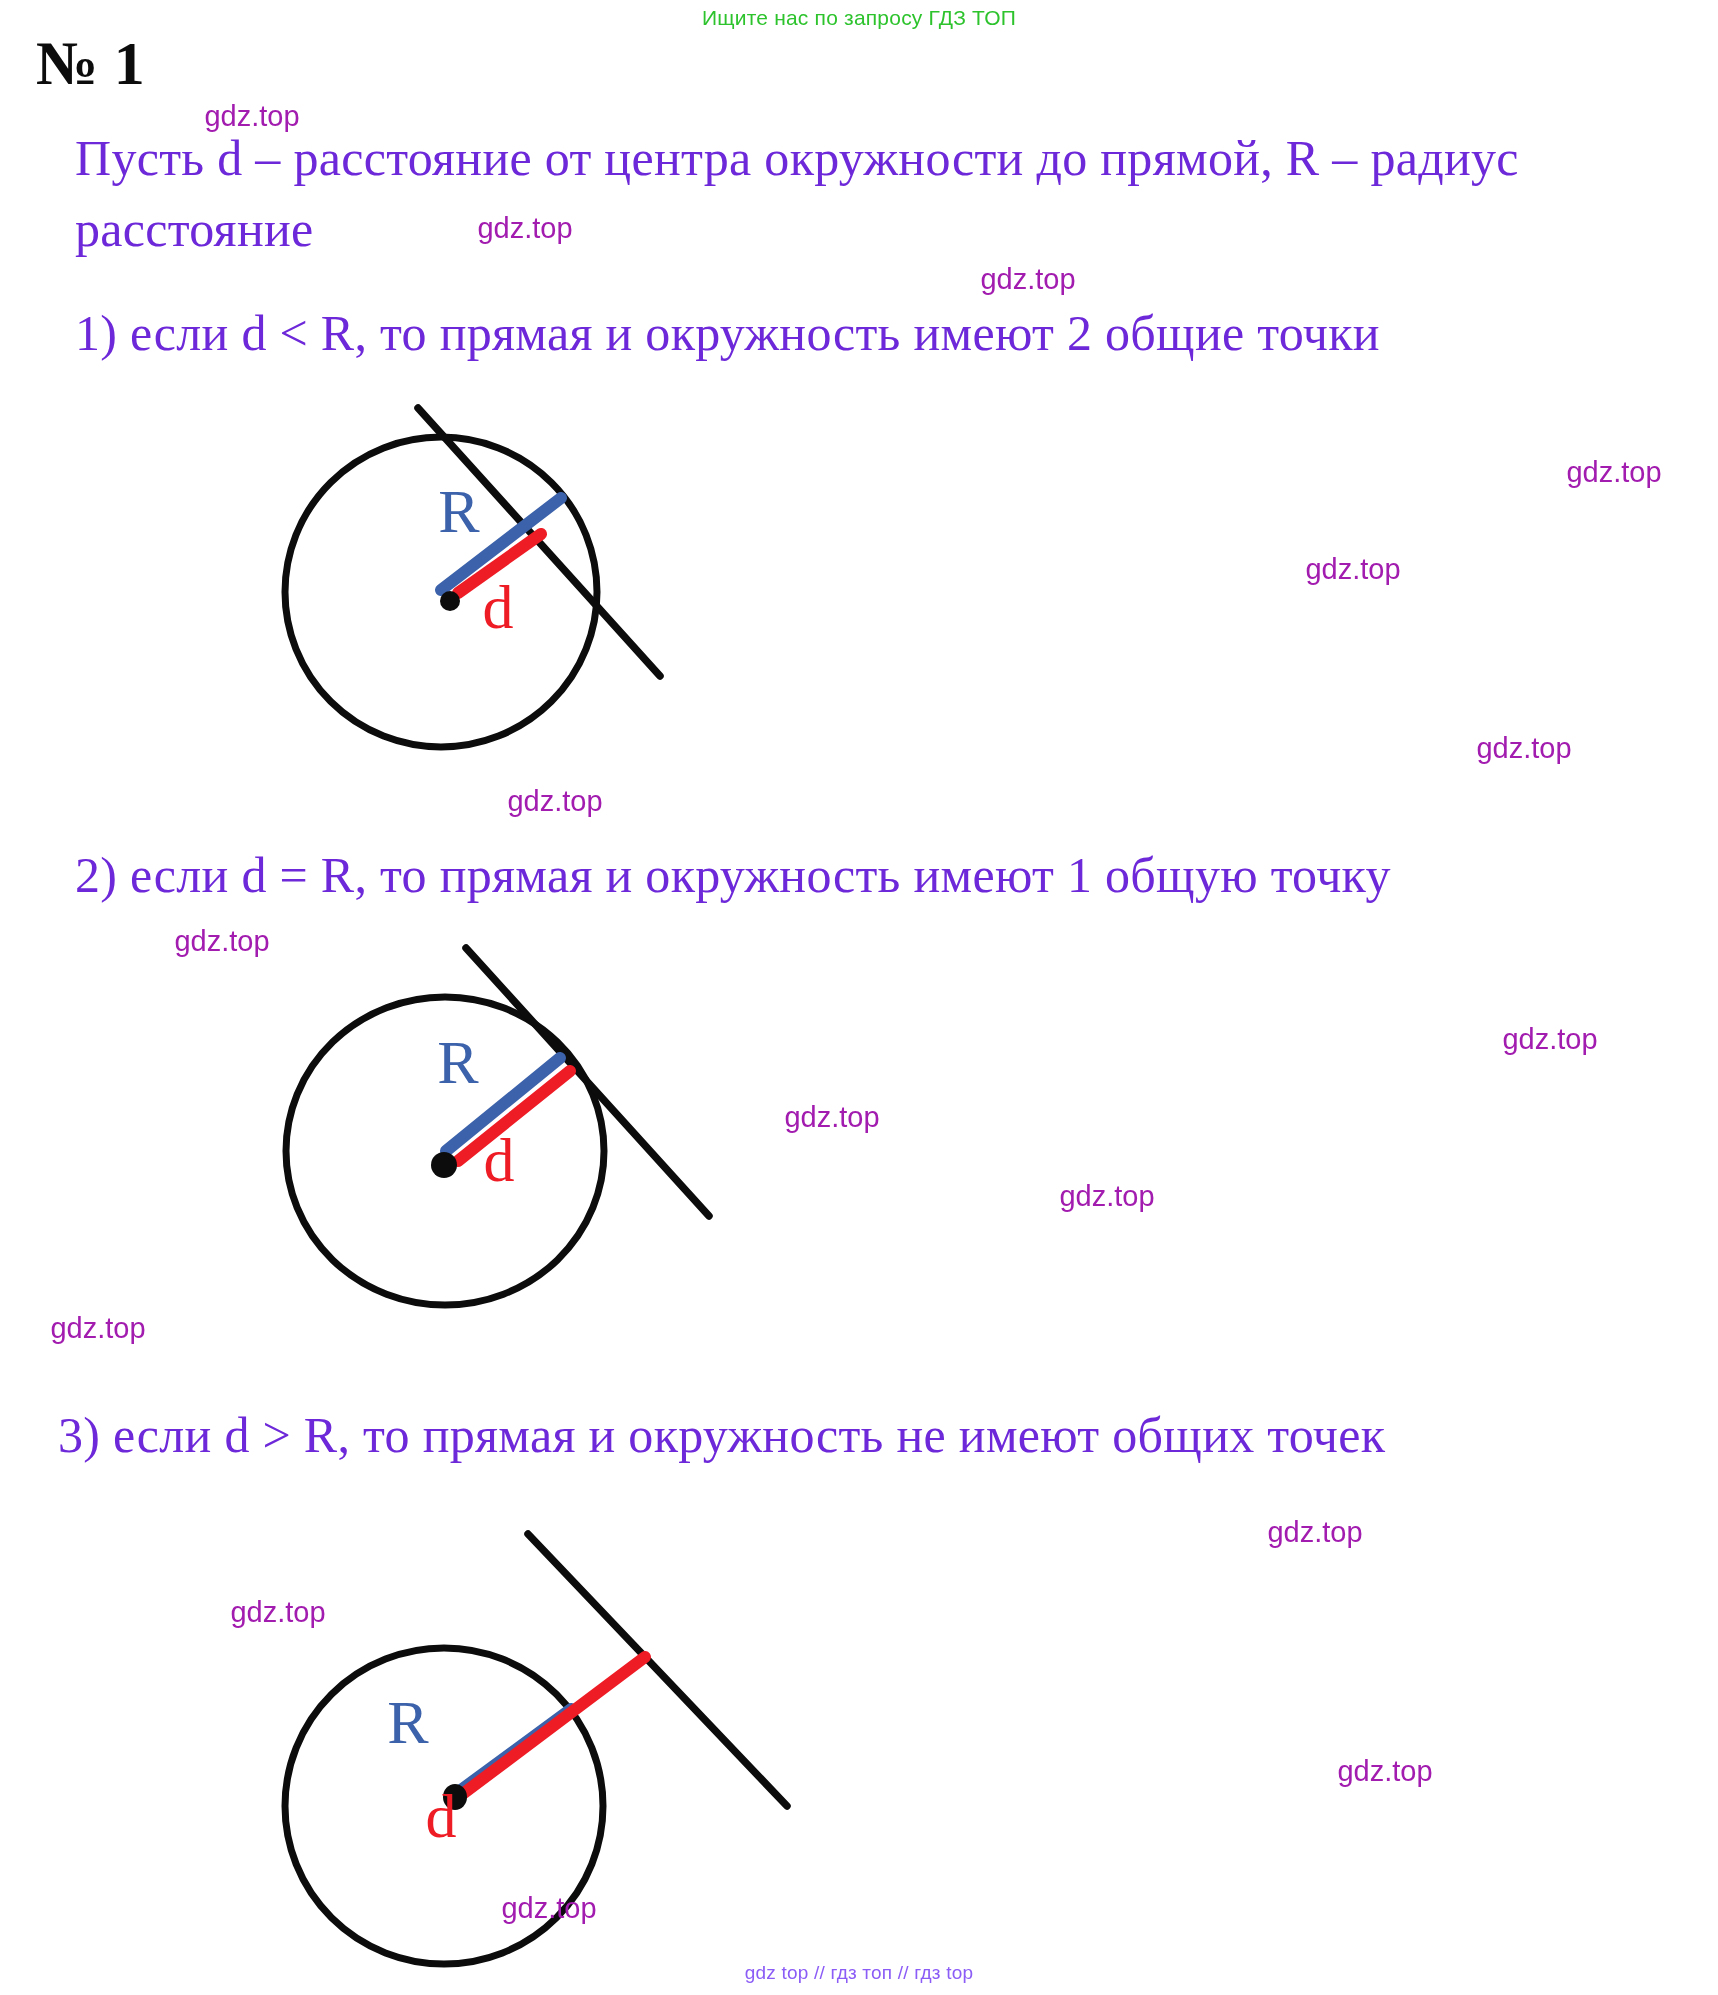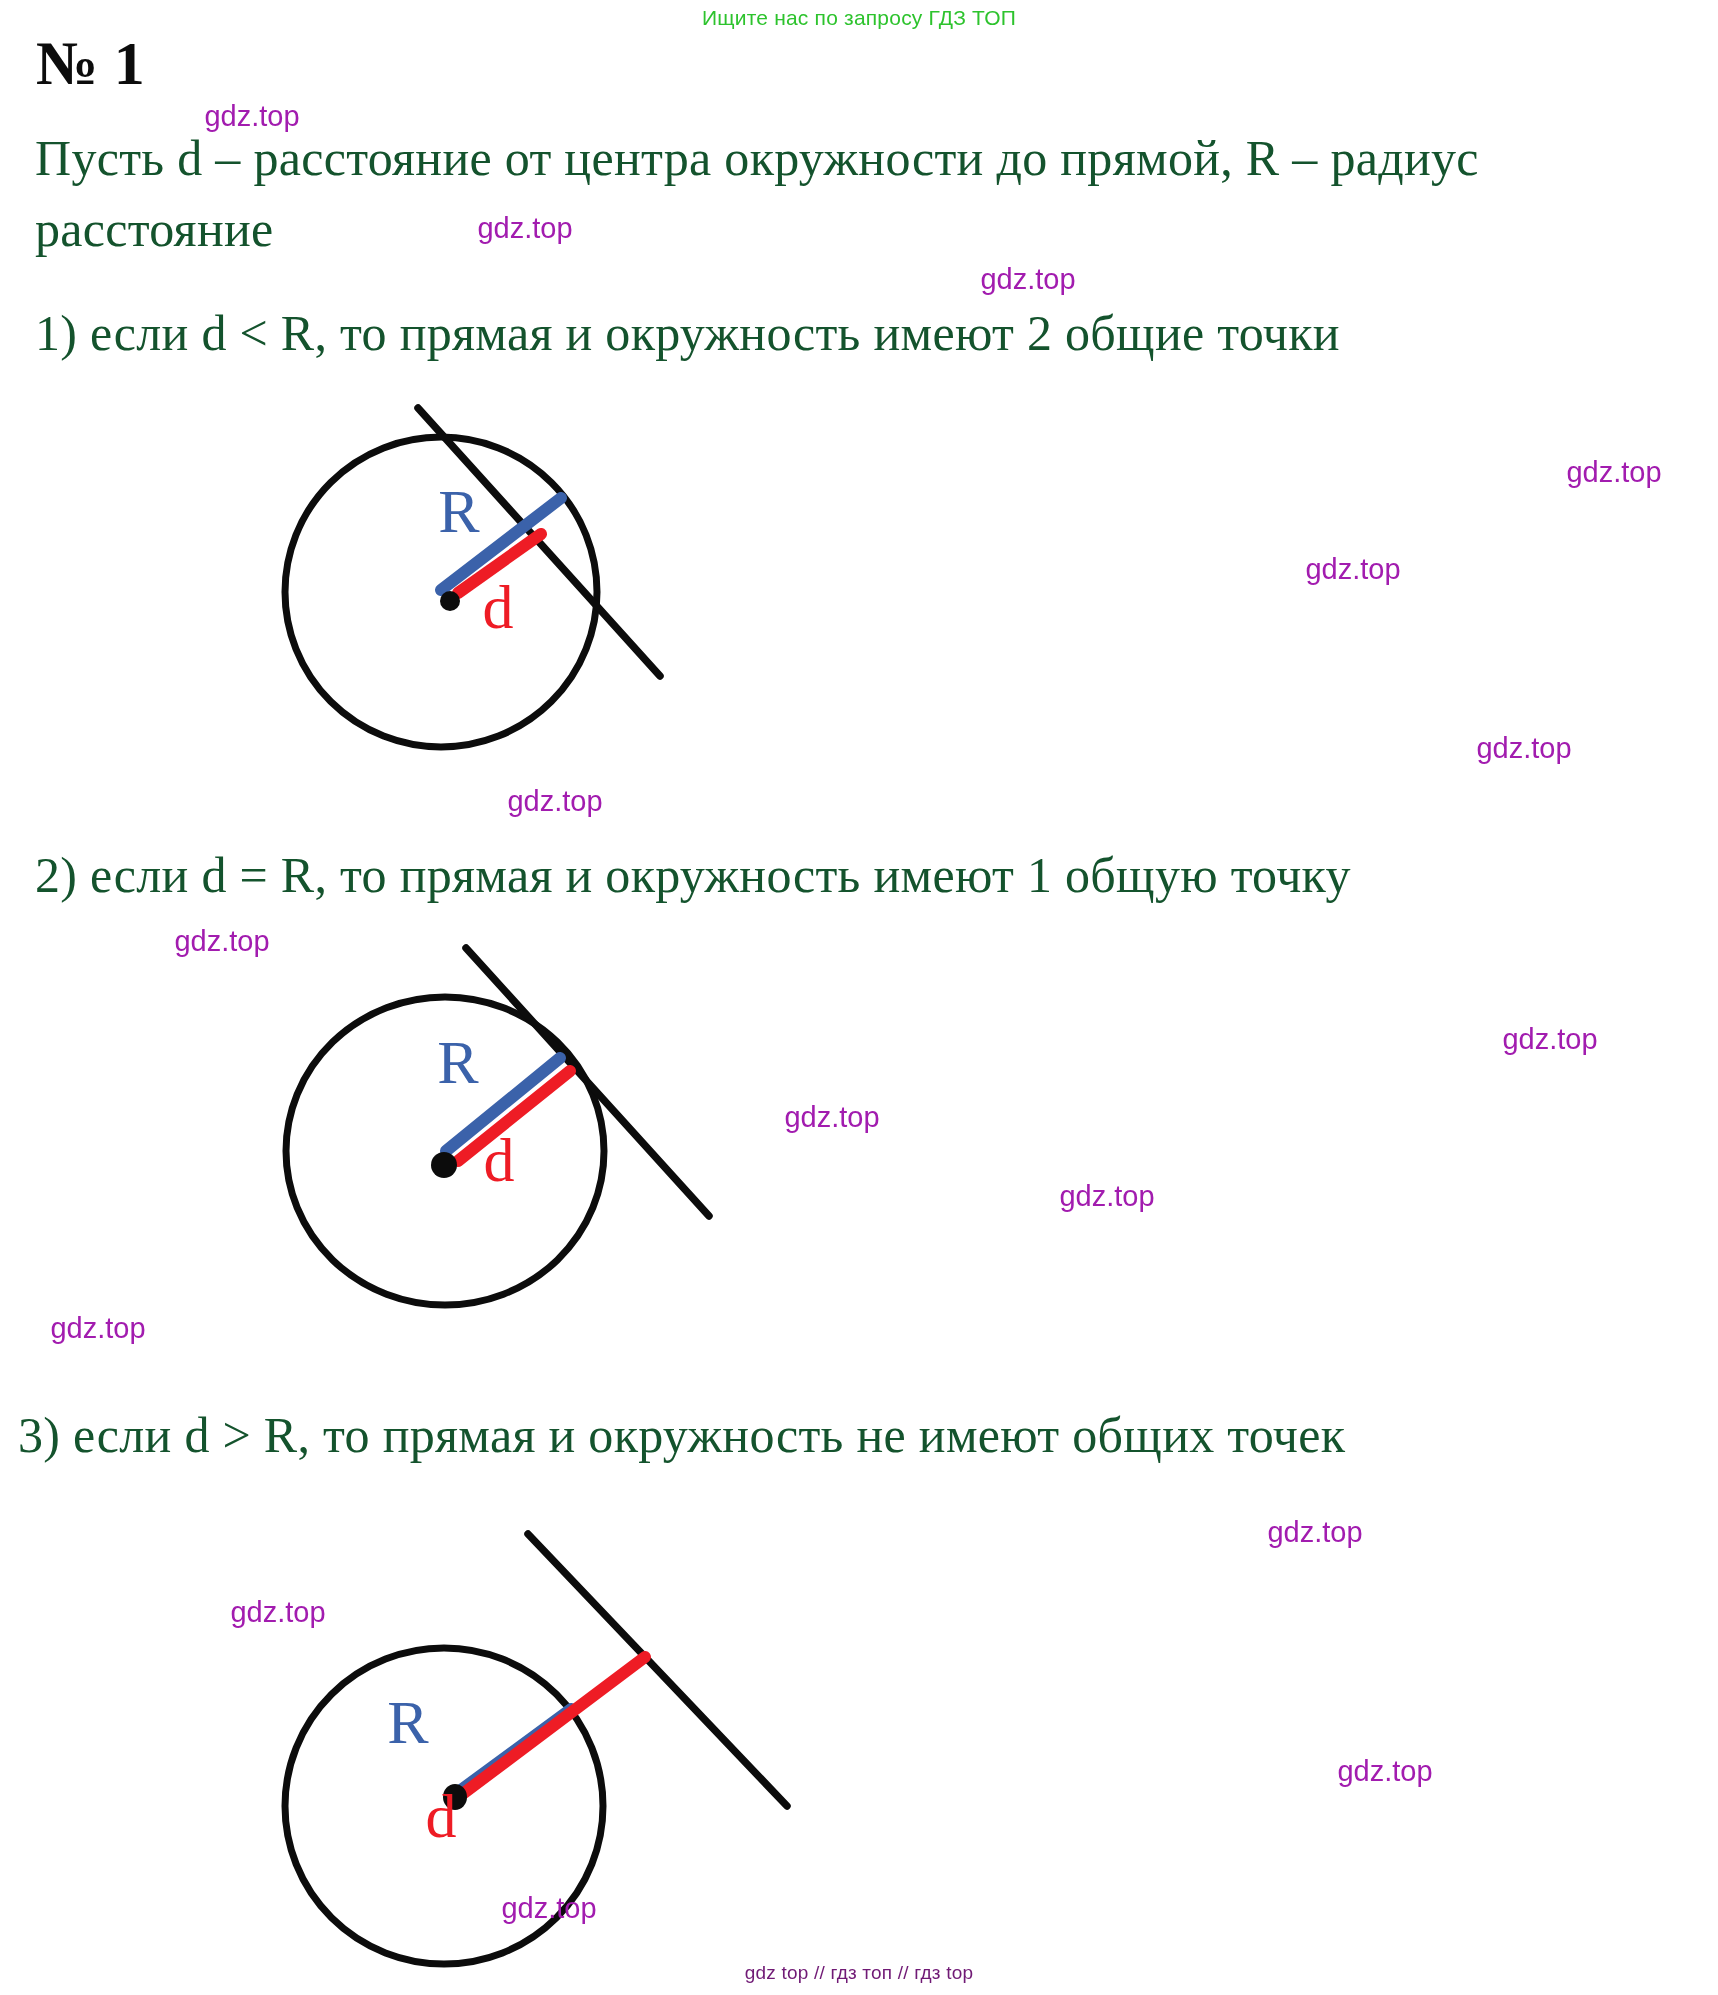--- a/index.html
+++ b/index.html
@@ -24,21 +24,22 @@
   .problem-number{
     left:36px;top:28px;
     font-size:62px;
     font-weight:bold;
     color:#0c0c0c;
   }
   .bodytext{
     font-size:50px;
     line-height:1.15;
     letter-spacing:0.3px;
-    color:#14532d;
+    color:#6d28d9;
+    margin-left:40px;
   }
   .line1{left:35px;top:130px;}
   .line2{left:35px;top:201px;}
   .h1pos{left:35px;top:305px;}
   .h2pos{left:35px;top:847px;}
   .h3pos{left:18px;top:1407px;}
   #diagram-layer{position:absolute;left:0;top:0;z-index:1;}
   .watermark{
     position:absolute;
     z-index:2;
@@ -119,15 +120,15 @@
     </div>
   <div id="label-layer">
       <div class="seg-label" style="left: 459px; top: 511px; color: rgb(59, 98, 170);">R</div>
       <div class="seg-label" style="left: 498px; top: 607px; color: rgb(238, 28, 37);">d</div>
       <div class="seg-label" style="left: 458px; top: 1062px; color: rgb(59, 98, 170);">R</div>
       <div class="seg-label" style="left: 499px; top: 1160px; color: rgb(238, 28, 37);">d</div>
       <div class="seg-label" style="left: 408px; top: 1722px; color: rgb(59, 98, 170);">R</div>
       <div class="seg-label" style="left: 441px; top: 1816px; color: rgb(238, 28, 37);">d</div>
     </div>
 
-  <div class="abs footer sans" style="color: #701a75;">gdz top  //  гдз топ  //  гдз top</div>
+  <div class="abs footer sans" style="color: #8b5cf6;">gdz top  //  гдз топ  //  гдз top</div>
 
 </div>
 
 </body></html>

